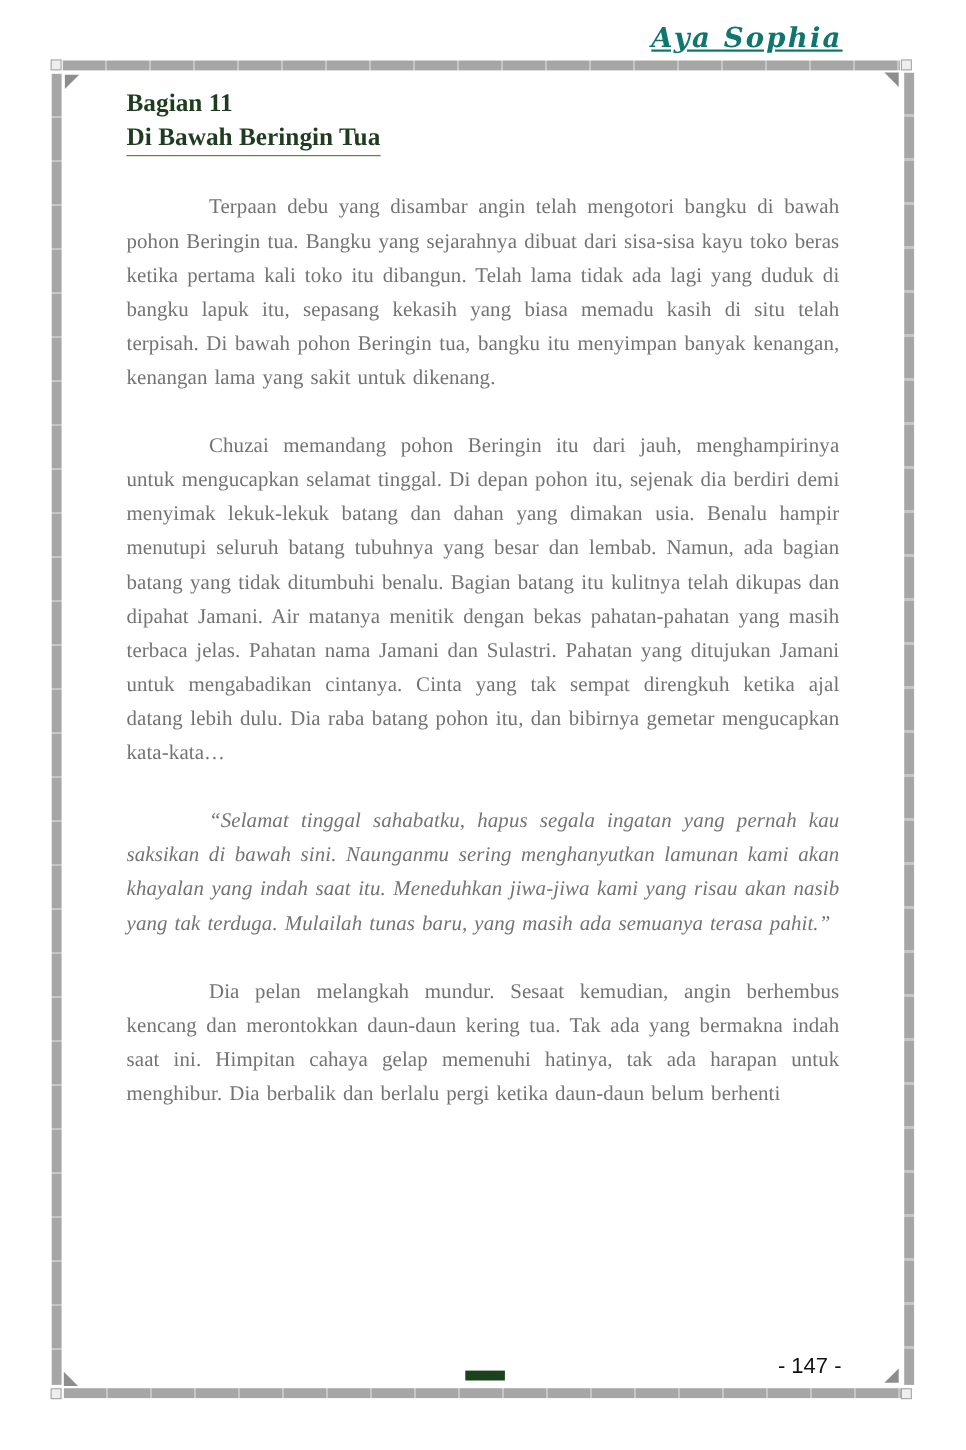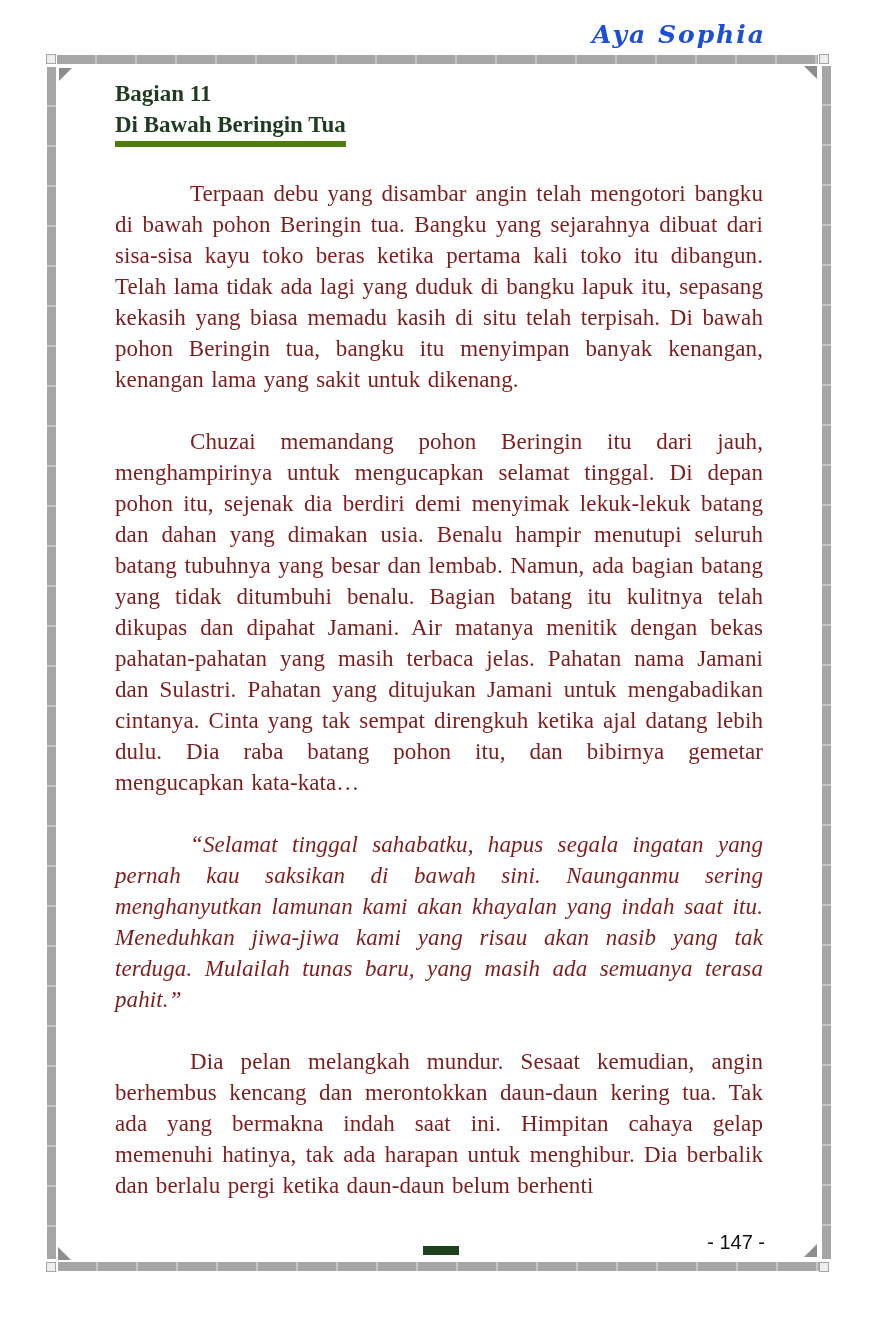--- a/index.html
+++ b/index.html
@@ -23,31 +23,31 @@
   .sq-br { left:819px; top:1262px; }
   .tri { position:absolute; width:0; height:0; }
   .tri-tl { left:59px;  top:68px;   border-top:13px solid #8d8d8d;    border-right:13px solid transparent; }
   .tri-tr { left:804px; top:66px;   border-top:13px solid #8d8d8d;    border-left:13px solid transparent; }
   .tri-bl { left:58px;  top:1247px; border-bottom:13px solid #8d8d8d; border-right:13px solid transparent; }
   .tri-br { left:804px; top:1244px; border-bottom:13px solid #8d8d8d; border-left:13px solid transparent; }
   
   .running-header {
     position:absolute; top:20px; right:112px;
     font-family:"DejaVu Serif", serif; font-style:italic; font-weight:bold;
-    font-size:25px; letter-spacing:2px; color:#1d4ed8;
+    font-size:25px; letter-spacing:2px; color:#0f766e;text-decoration:underline;
   }
   
   .content { position:absolute; left:115px; right:115px; top:78px; }
   .title-part, .title-chapter {
     margin:0; font-size:23px; font-weight:bold; color:#1f3c20; line-height:31px;
   }
-  .title-chapter { display:inline-block; border-bottom:6px solid #4d7c0f; padding-bottom:1px; }
+  .title-chapter { display:inline-block; border-bottom:1px solid #4d7c0f; padding-bottom:1px; }
   .paragraphs { margin-top:24px; }
   .para {
-    margin:31px 0 0 0; font-size:23px; line-height:31px; color:#7f1d1d;
+    margin:31px 0 0 0; font-size:19px; line-height:31px; color:#737373;
     text-align:justify; text-indent:75px; word-spacing:1.5px; letter-spacing:0.1px;
   }
   .para.quote { font-style:italic; }
   
   .footer-ornament { position:absolute; left:423px; top:1246px; width:36px; height:9px; background:#1c421c; }
   .page-number {
     position:absolute; right:113px; top:1231px;
     font-size:20px; color:#111111; font-family:"Liberation Sans", sans-serif;
   }
 </style>

